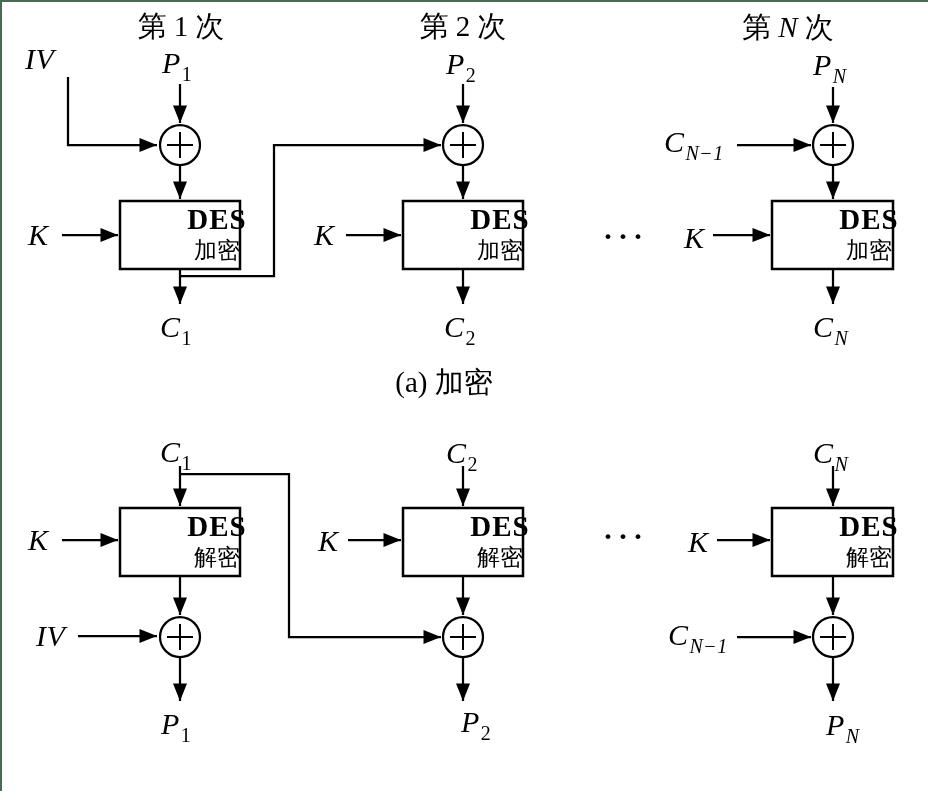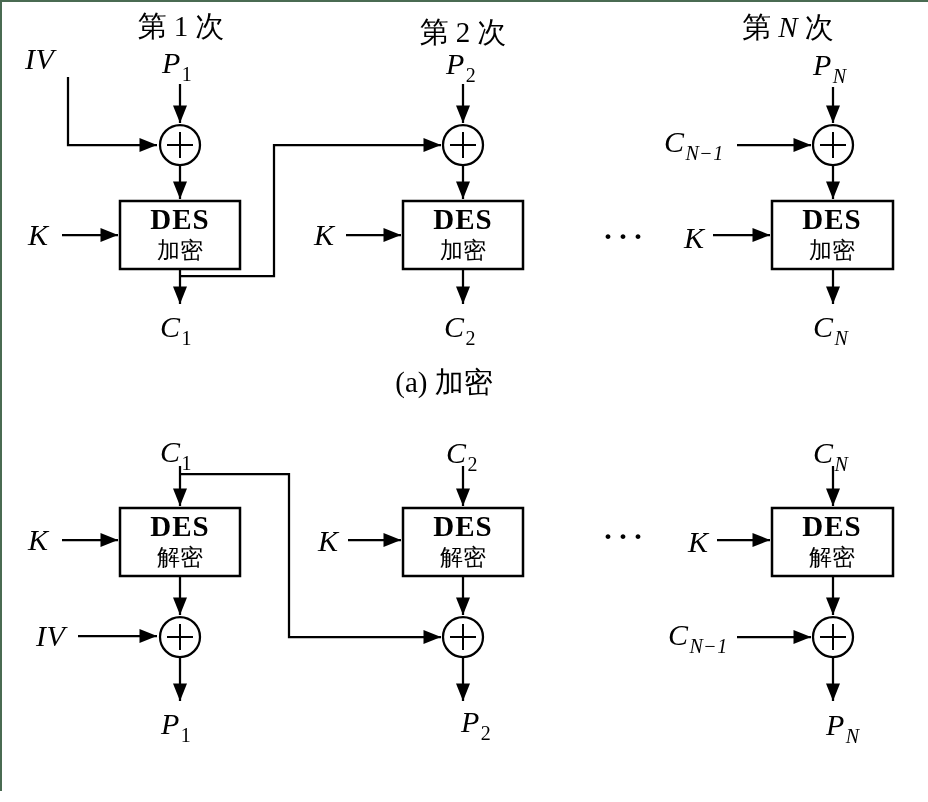--- a/index.html
+++ b/index.html
@@ -29,20 +29,21 @@
 
   .cap {
     position:absolute; transform:translateX(-50%);
     font-size:29px; line-height:34px; white-space:nowrap;
   }
 
   .boxtext {
     position:absolute; width:120px; height:68px;
     display:flex; flex-direction:column; align-items:center; justify-content:center;
     text-align:center;
+    margin-left:37px;
   }
   .boxtext .des { font-size:29px; line-height:31px; font-weight:bold; letter-spacing:1px; }
   .boxtext .zh  { font-size:23px; line-height:32px; }
 
   .dots {
     position:absolute; font-size:30px; font-weight:bold; letter-spacing:5px; line-height:36px;
   }
 </style>
 </head>
 <body>
@@ -121,21 +122,21 @@
       <line x1="820" y1="637" x2="846" y2="637" stroke-width="2"></line>
       <line x1="833" y1="624" x2="833" y2="650" stroke-width="2"></line>
 
       <rect x="120" y="508" width="120" height="68" stroke-width="2.5"></rect>
       <rect x="403" y="508" width="120" height="68" stroke-width="2.5"></rect>
       <rect x="772" y="508" width="121" height="68" stroke-width="2.5"></rect>
     </g>
   </svg>
 
   <div class="hdr" style="left:181px; top:11px"><span>第</span><span class="num">1</span><span>次</span></div>
-  <div class="hdr" style="left:463px; top:17px"><span>第</span><span class="num">2</span><span>次</span></div>
+  <div class="hdr" style="left:463px; top:11px"><span>第</span><span class="num">2</span><span>次</span></div>
   <div class="hdr" style="left:788px; top:12px"><span>第</span><span class="num it">N</span><span>次</span></div>
 
   <div class="lbl" style="left:25px; top:42px"><span>IV</span></div>
   <div class="lbl" style="left:162px; top:46px"><span>P</span><span class="sub">1</span></div>
   <div class="lbl" style="left:446px; top:47px"><span>P</span><span class="sub">2</span></div>
   <div class="lbl" style="left:813px; top:48px"><span>P</span><span class="sub it">N</span></div>
 
   <div class="lbl" style="left:664px; top:125px"><span>C</span><span class="sub it">N−1</span></div>
 
   <div class="lbl" style="left:28px; top:218px"><span>K</span></div>

